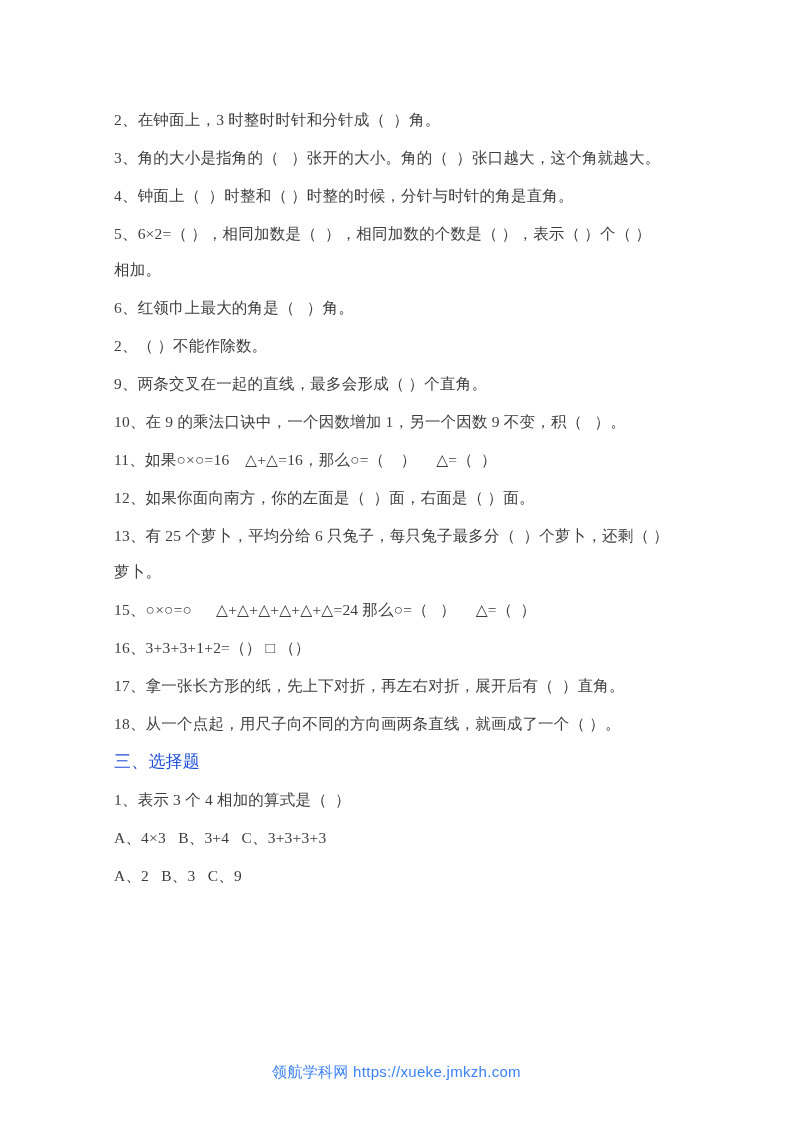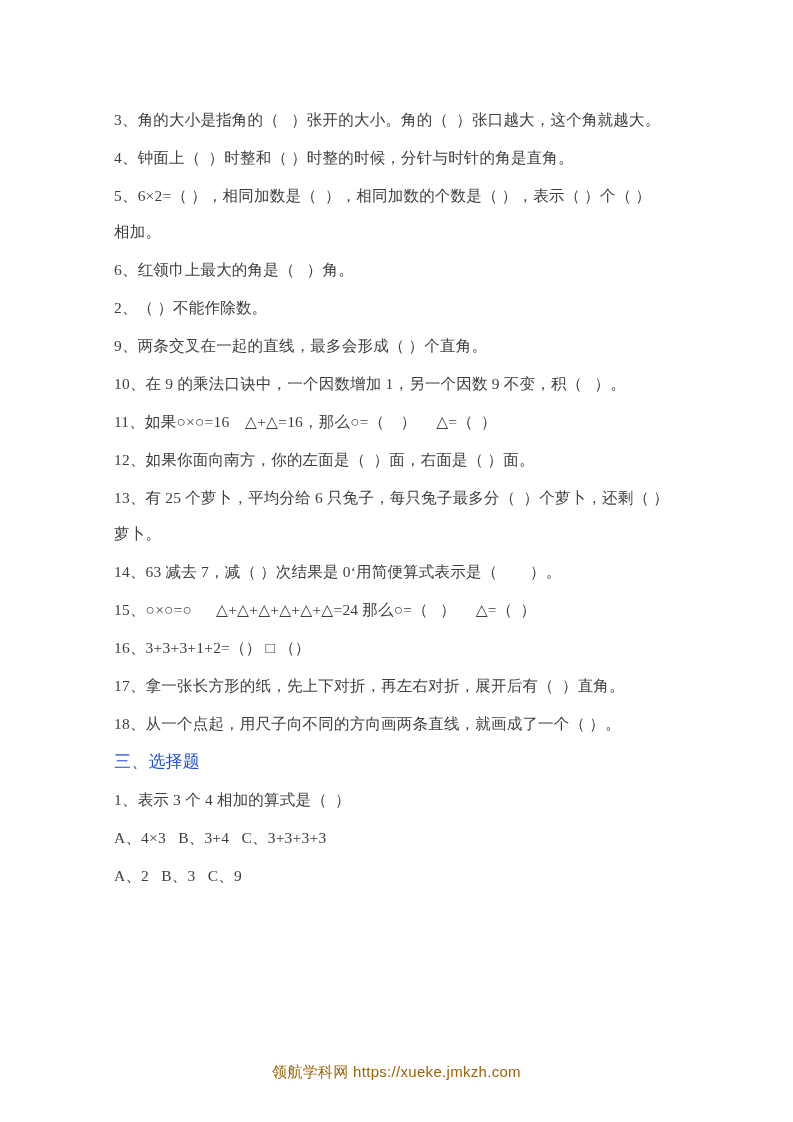--- a/index.html
+++ b/index.html
@@ -34,30 +34,33 @@
     position: absolute;
     left: 0;
     top: 1062px;
     width: 100%;
     text-align: center;
   }
   .footer-text {
     font-family: "Liberation Sans", "DejaVu Sans", sans-serif;
     font-size: 15px;
     line-height: 20px;
-    color: #a16207;
+    color: #3b82f6;
     letter-spacing: 0.3px;
   }
 </style>
 </head>
 <body>
 
 <div class="page">
   <div class="content" id="question-list">
 
+  <div class="para">
+        <div class="line">2、在钟面上，3 时整时时针和分针成（  ）角。</div>
+      </div>
       <div class="para">
         <div class="line">3、角的大小是指角的（   ）张开的大小。角的（  ）张口越大，这个角就越大。</div>
       </div>
       <div class="para">
         <div class="line">4、钟面上（  ）时整和（ ）时整的时候，分针与时针的角是直角。</div>
       </div>
       <div class="para">
         <div class="line">5、6×2=（ ），相同加数是（  ），相同加数的个数是（ ），表示（ ）个（ ）</div>
         <div class="line">相加。</div>
       </div>
@@ -77,23 +80,20 @@
         <div class="line">11、如果○×○=16　△+△=16，那么○=（    ）　 △=（  ）</div>
       </div>
       <div class="para">
         <div class="line">12、如果你面向南方，你的左面是（  ）面，右面是（ ）面。</div>
       </div>
       <div class="para">
         <div class="line">13、有 25 个萝卜，平均分给 6 只兔子，每只兔子最多分（  ）个萝卜，还剩（ ）</div>
         <div class="line">萝卜。</div>
       </div>
       <div class="para">
-        <div class="line">14、63 减去 7，减（ ）次结果是 0‘用简便算式表示是（        ）。</div>
-      </div>
-      <div class="para">
         <div class="line">15、○×○=○　  △+△+△+△+△+△=24 那么○=（   ）　 △=（  ）</div>
       </div>
       <div class="para">
         <div class="line">16、3+3+3+1+2=（） □ （）</div>
       </div>
       <div class="para">
         <div class="line">17、拿一张长方形的纸，先上下对折，再左右对折，展开后有（  ）直角。</div>
       </div>
       <div class="para">
         <div class="line">18、从一个点起，用尺子向不同的方向画两条直线，就画成了一个（ ）。</div>

